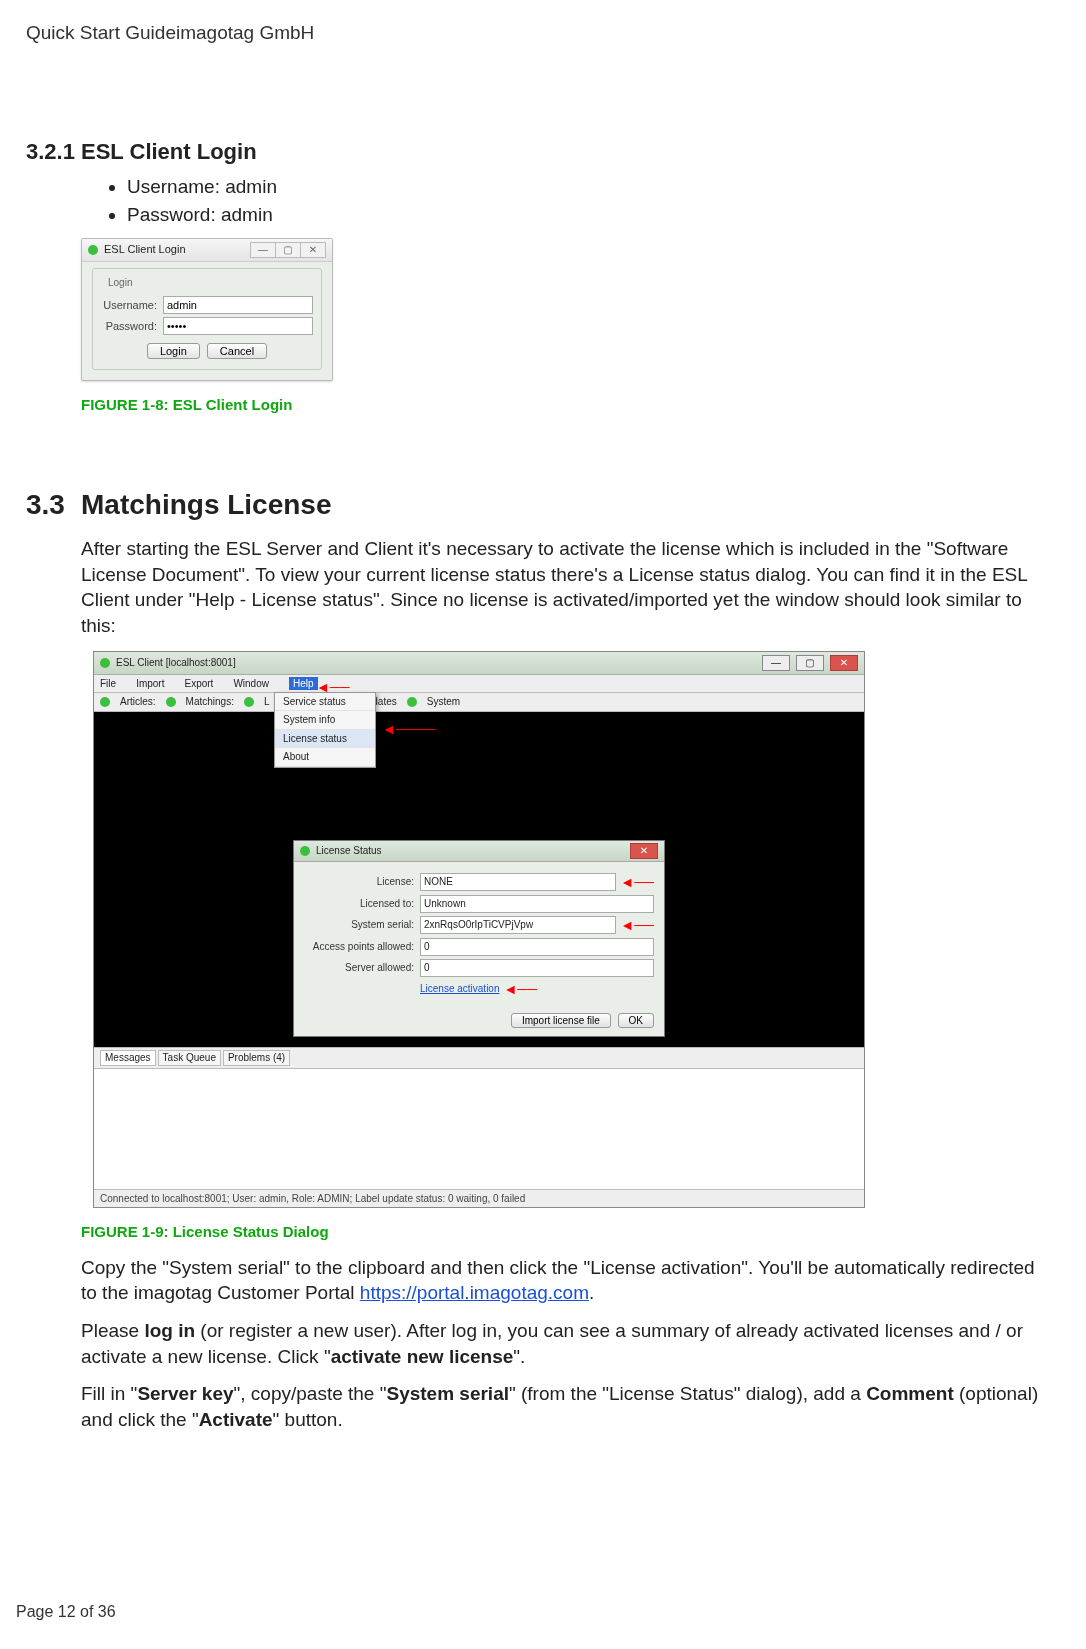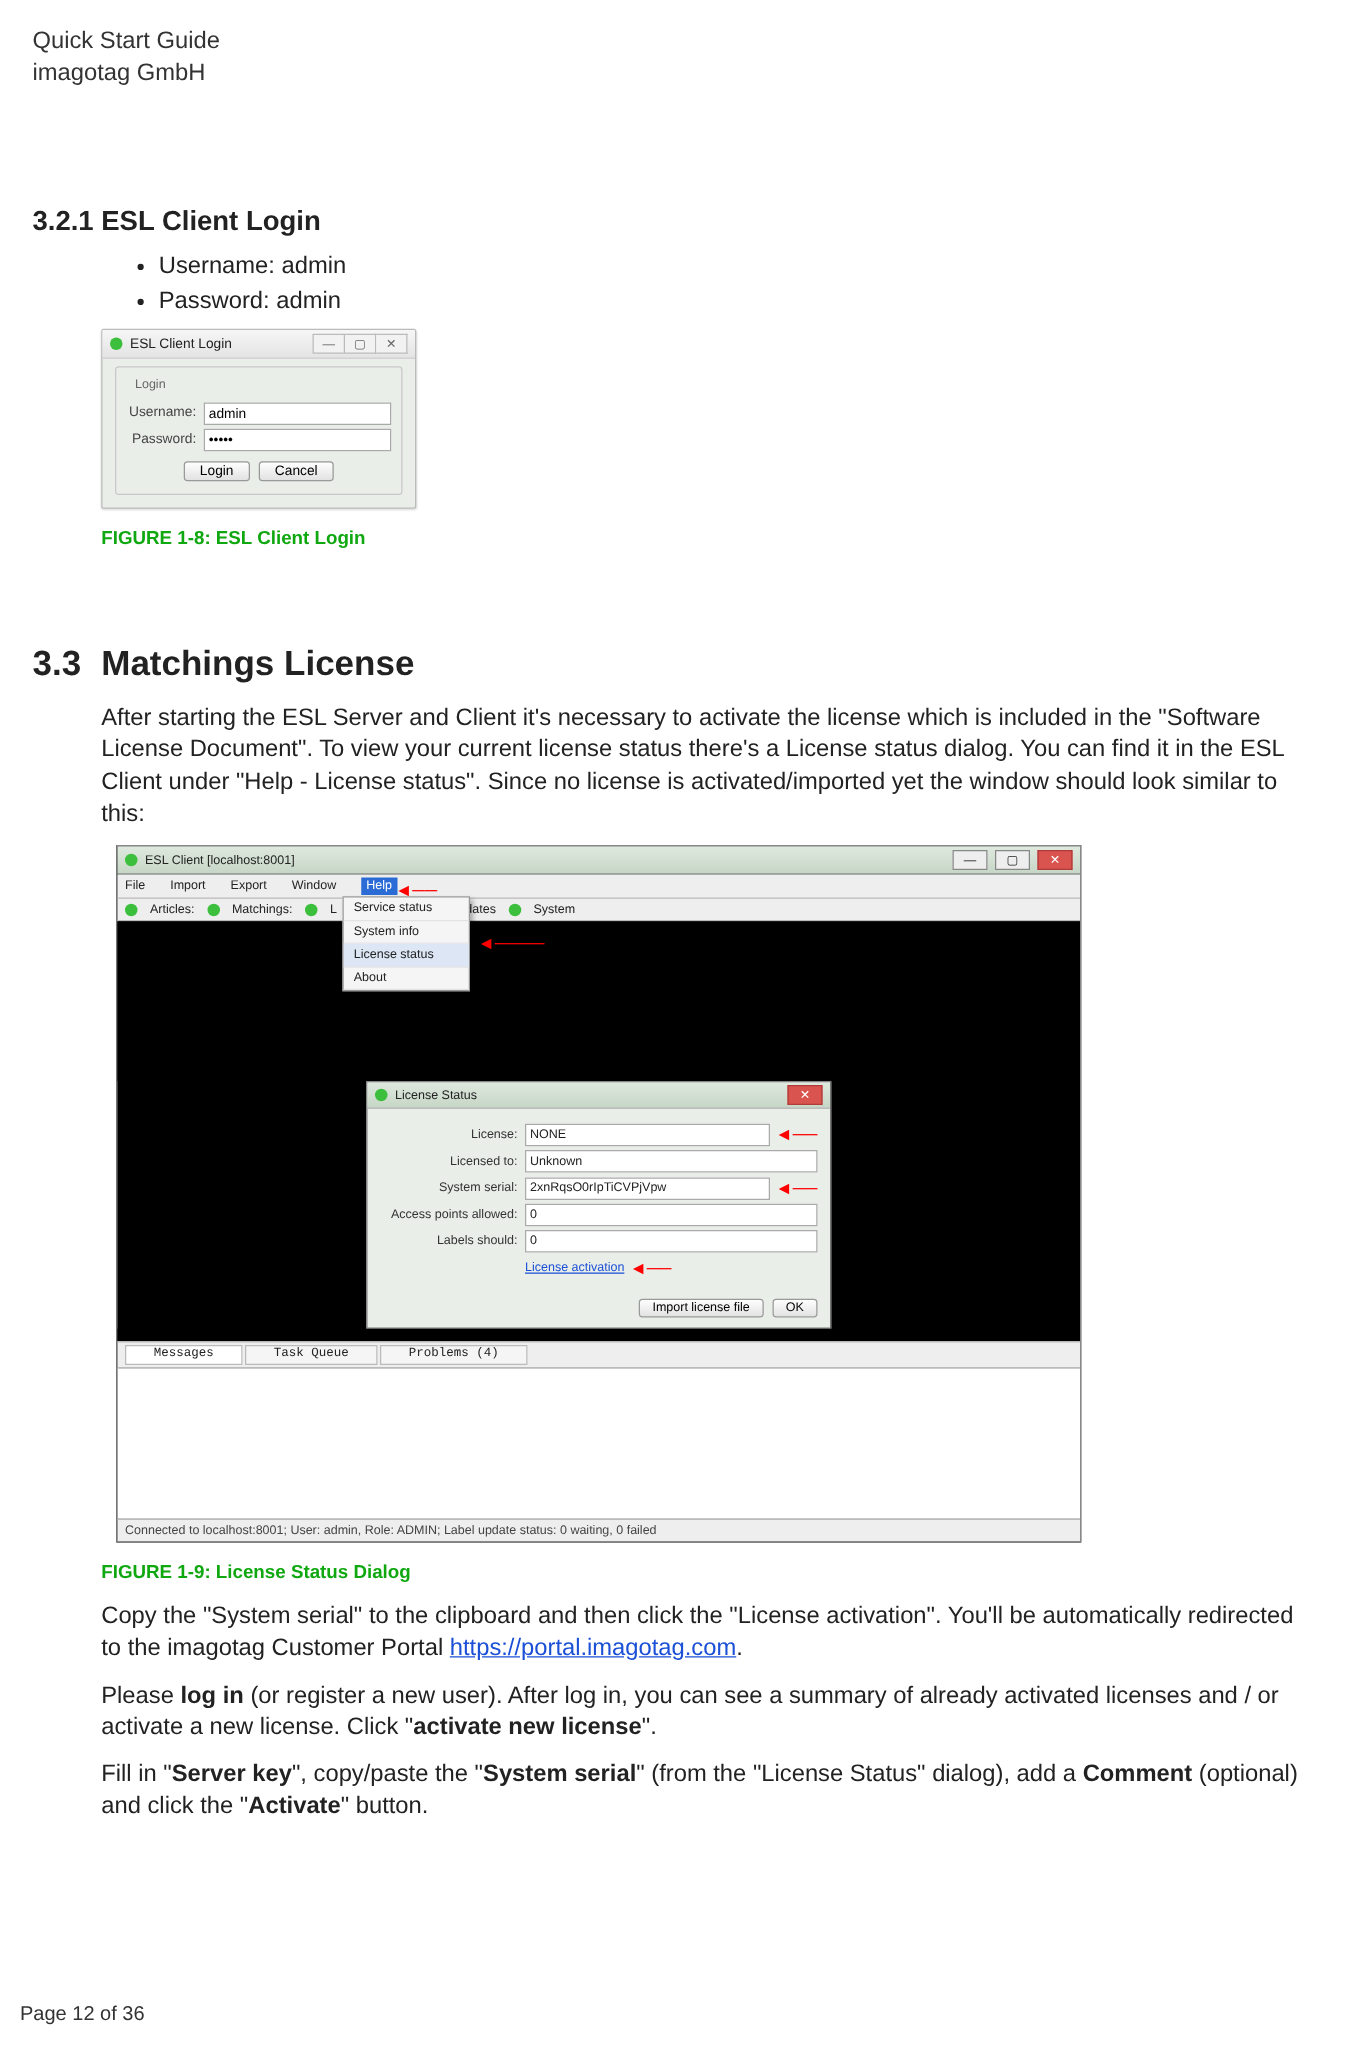--- a/index.html
+++ b/index.html
@@ -7,21 +7,21 @@
     width:1086px;
     height:1649px;
     font-family:"Segoe UI","Trebuchet MS",Arial,sans-serif;
     color:#222;
     font-size:19px;
     line-height:1.35;
     position:relative;
     box-sizing:border-box;
     padding:20px 26px 30px 26px;
   }
-  .top-row{display:flex;font-size:19px;color:#333;flex-direction:column;}
+  .top-row{display:flex;font-size:19px;color:#333;}
   .sec-row{display:flex;align-items:baseline;margin-top:48px;}
   .sec-num{width:55px;font-weight:600;font-size:22px;margin-top:43px;}
   .sec-title{font-weight:600;font-size:22px;}
   .sec-row.big .sec-num{font-size:28px;}
   .sec-row.big .sec-title{font-size:28px;}
   .content{margin-left:55px;margin-right:6px;}
   ul.bullets{margin:8px 0 10px 0;padding-left:46px;}
   ul.bullets li{margin:0 0 2px 0;list-style:disc;font-size:19px;}
   .fig-caption{color:#10a810;font-weight:700;font-size:15px;margin:14px 0 8px 0;}
   a.link{color:#1a4fd6;text-decoration:underline;}
@@ -89,21 +89,21 @@
   .license-title .spacer{flex:1;}
   .license-body{padding:8px 10px;}
   .lrow{display:flex;align-items:center;margin:3px 0;}
   .lrow label{width:110px;text-align:right;margin-right:6px;font-size:10px;color:#333;}
   .lrow .val{flex:1;height:16px;border:1px solid #aaa;background:#fff;font-size:10px;padding:0 3px;display:flex;align-items:center;}
   .lrow .linkval{color:#1a4fd6;text-decoration:underline;font-size:10px;margin-left:116px;}
   .license-btns{text-align:right;padding:4px 10px 8px 10px;}
   .license-btns button{font-size:10px;padding:1px 10px;border:1px solid #999;background:linear-gradient(#fefefe,#e2e2e2);border-radius:3px;margin-left:4px;}
   .black-area2{height:10px;background:#000;}
   .tabs-row{background:#eee;border-top:1px solid #bbb;padding:2px 6px;display:flex;gap:2px;}
-  .tabs-row span{border:1px solid #bbb;padding:0 22px;background:#f5f5f5;font-size:10px;font-family:Liberation Mono, monospace;}
+  .tabs-row span{border:1px solid #bbb;padding:0 4px;background:#f5f5f5;font-size:10px;}
   .tabs-row span.active{background:#fff;}
   .msgpane{height:120px;background:#fff;border-top:1px solid #bbb;}
   .footerbar{background:#eee;border-top:1px solid #bbb;padding:2px 6px;font-size:10px;color:#444;}
   .red-arrow{position:absolute;color:#f00;font-size:14px;pointer-events:none;}
 
   .page-footer{position:absolute;left:16px;bottom:26px;font-size:16px;color:#333;}
 </style>
 </head>
 <body>
 
@@ -221,21 +221,21 @@
         <div class="lrow">
           <label>System serial:</label>
           <div class="val">2xnRqsO0rIpTiCVPjVpw</div>
           <span class="red-arrow" style="position:static;margin-left:4px;">◄──</span>
         </div>
         <div class="lrow">
           <label>Access points allowed:</label>
           <div class="val">0</div>
         </div>
         <div class="lrow">
-          <label>Labels should:</label>
+          <label>Server allowed:</label>
           <div class="val">0</div>
         </div>
         <div class="lrow">
           <span class="linkval">License activation</span>
           <span class="red-arrow" style="position:static;margin-left:4px;">◄──</span>
         </div>
       </div>
       <div class="license-btns">
         <button>Import license file</button>
         <button>OK</button>

